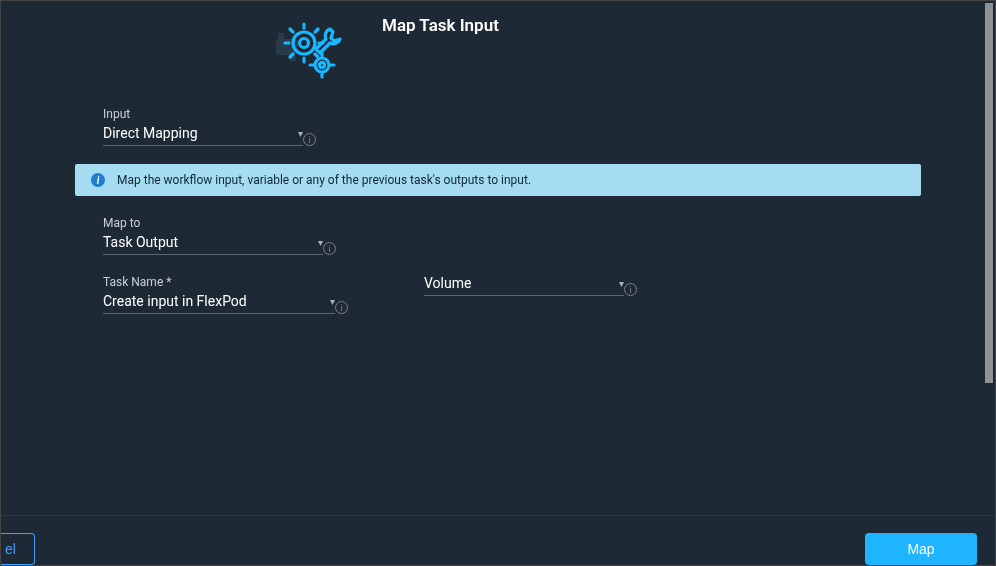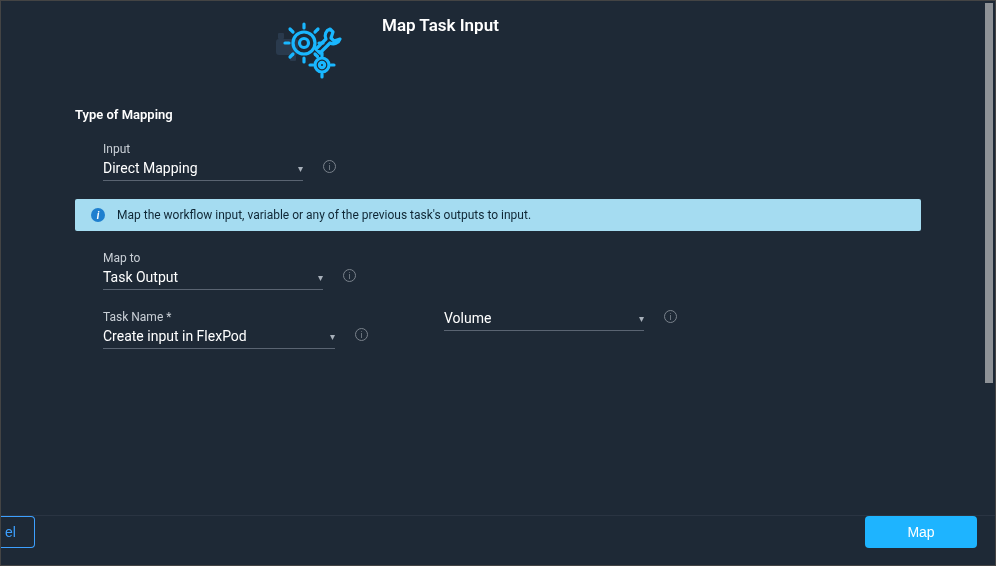--- a/index.html
+++ b/index.html
@@ -60,22 +60,22 @@
       margin-left: 28px;
     }
     .field-label {
       font-size: 12px;
       color: #c9cfd6;
       margin-bottom: 4px;
       display: block;
     }
     .field-row {
       display: flex;
-      align-items: flex-start;
-      gap: 20px;
+      align-items: flex-end;
+      gap: 0;
     }
     .select-control {
       position: relative;
       display: flex;
       align-items: center;
       justify-content: space-between;
       border-bottom: 1px solid #5a6472;
       padding-bottom: 4px;
       width: 200px;
       cursor: pointer;
@@ -134,21 +134,21 @@
       margin-top: 20px;
     }
     .footer {
       position: absolute;
       bottom: 0;
       left: 0;
       right: 0;
       height: 50px;
       border-top: 1px solid #2a3442;
       display: flex;
-      align-items: flex-start;
+      align-items: flex-end;
       justify-content: space-between;
       padding: 0 18px 0 0;
     }
     .cancel-btn {
       height: 32px;
       padding: 0 18px 0 0;
       background: transparent;
       border: 1px solid #3da0ff;
       border-left: none;
       border-top-right-radius: 4px;
@@ -206,21 +206,20 @@
         <path d="M 54 14 a 7 7 0 0 0 -4 10 L 40 34 l 4 4 L 54 28 a 7 7 0 0 0 10 -4 l -6 2 l -3 -3 l 2 -6 z"></path>
       </g>
     </svg>
   </div>
   <div class="header-text">
     <h1>Map Task Input</h1>
   </div>
 </div>
 
 <div class="content">
-  <div class="section-title">Type of Mapping</div>
 
   <div class="field-group">
     <label class="field-label">Input</label>
     <div class="field-row">
       <div class="select-control">
         <span class="select-value">Direct Mapping</span>
         <span class="chevron-down">▾</span>
       </div>
       <span class="info-circle">i</span>
     </div>

